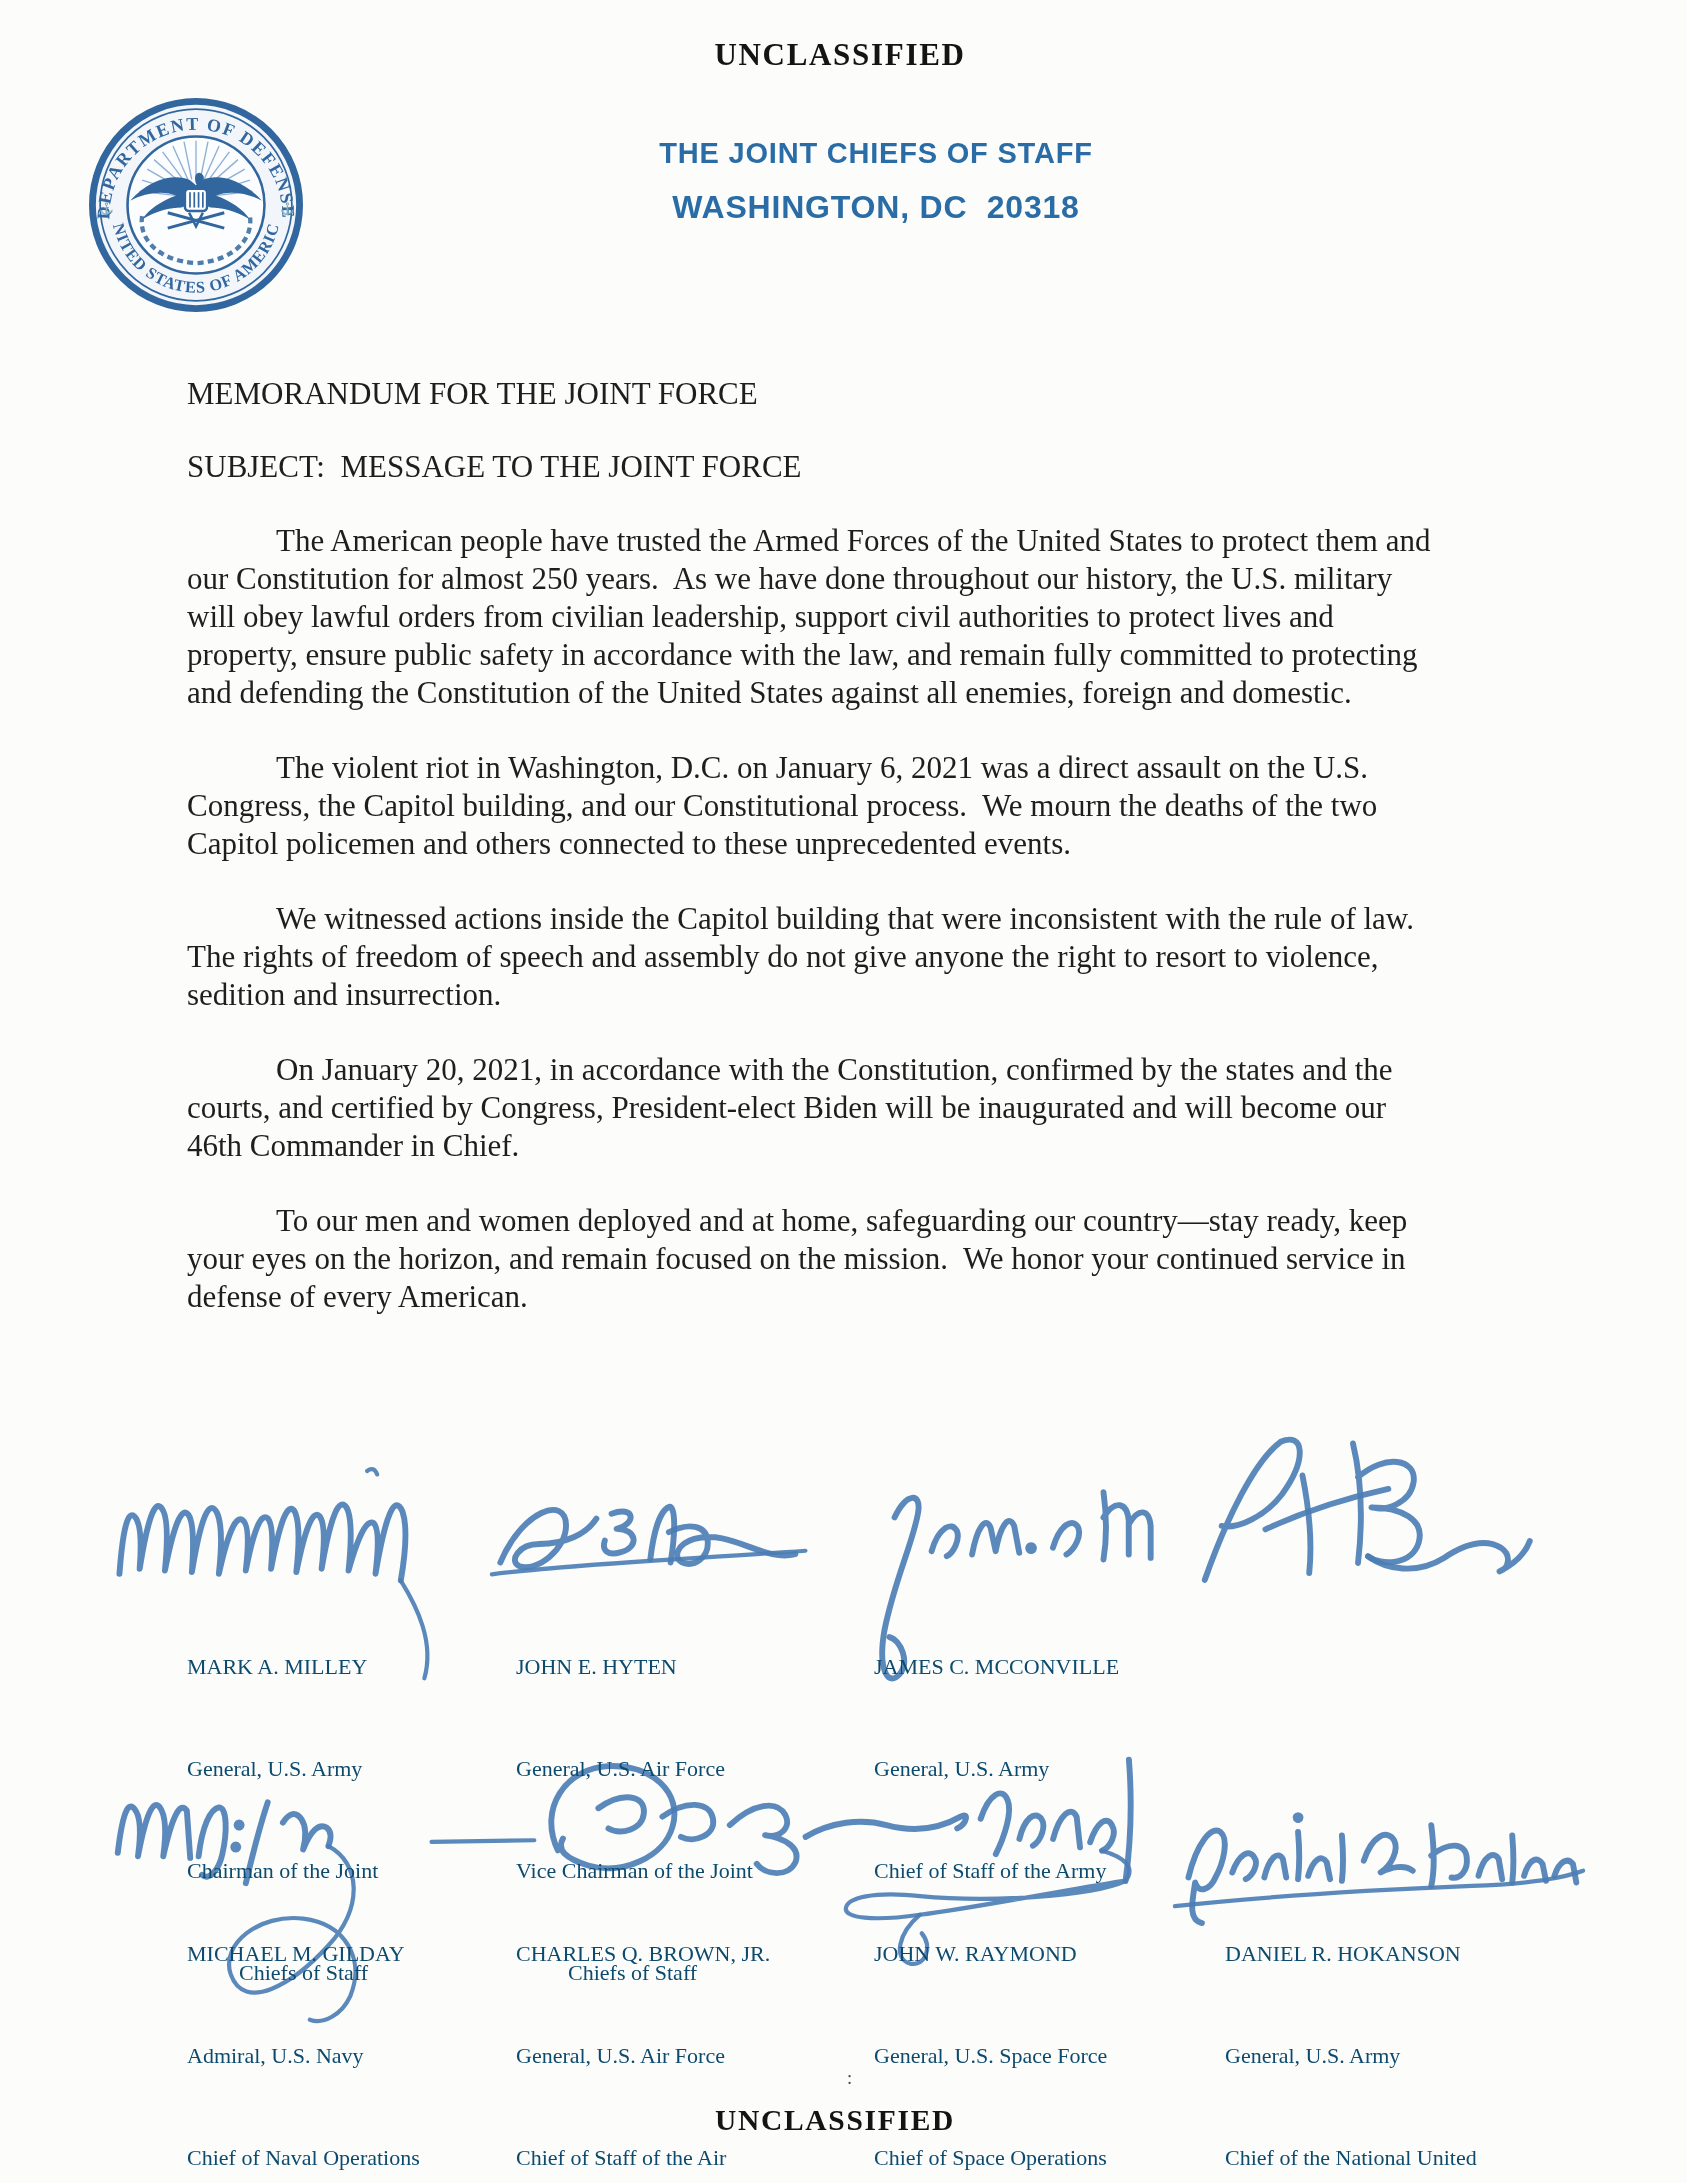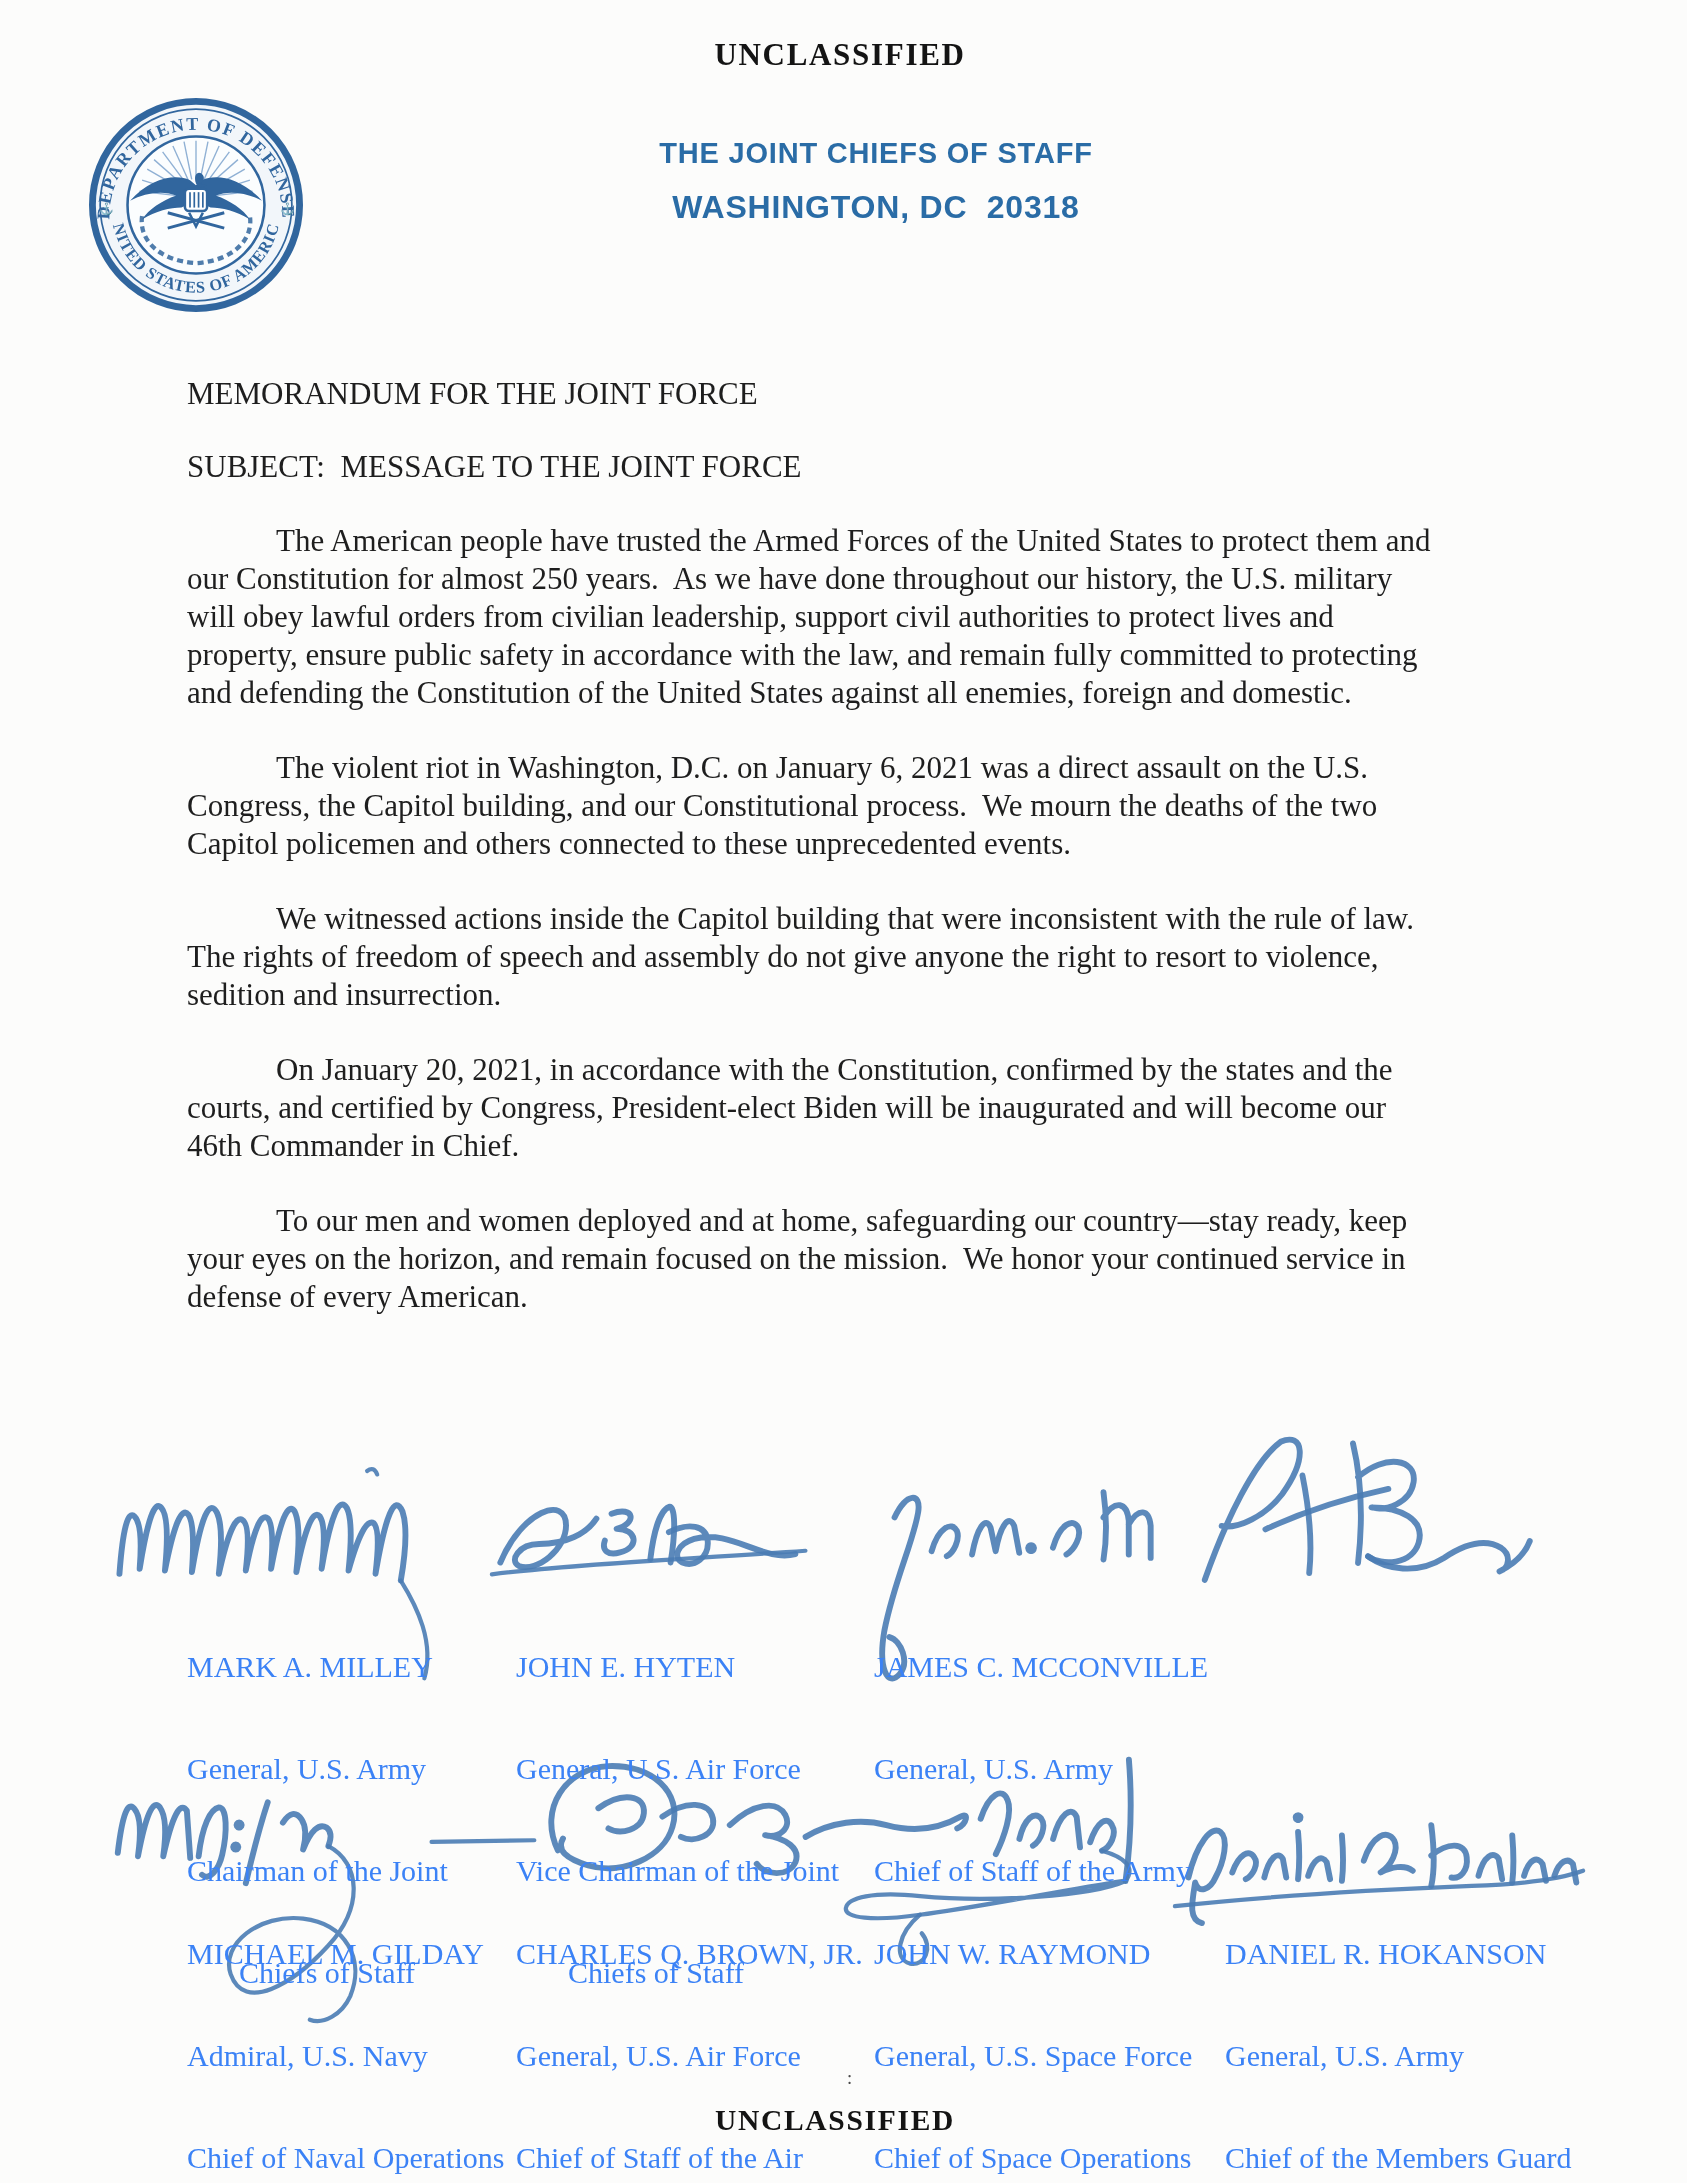--- a/index.html
+++ b/index.html
@@ -24,21 +24,21 @@
 
   .seal { position:absolute; left:89px; top:98px; width:214px; height:214px; }
   .seal .ringtext { font-family:"Liberation Serif", serif; font-weight:bold; fill:#31669e; }
 
   .body-block { position:absolute; left:187px; top:375px; width:1384px; font-size:31px; }
   .hline   { white-space:pre; line-height:38px; }
   .subject { margin-top:35px; }
   .paras   { margin-top:36px; }
   .para    { white-space:pre; text-indent:89px; line-height:38px; margin:0 0 37px 0; }
 
-  .sig-block { position:absolute; font-size:30px; line-height:34px; white-space:pre; color:#3b82f6; }
+  .sig-block { position:absolute; font-size:22px; line-height:34px; white-space:pre; color:#0c4a6e; }
   .sig-block .indent { padding-left:52px; }
   .sig-line:empty { display:none; }
 
   .sig-svg { position:absolute; }
   .sig-svg path { fill:none; stroke:#4a7cb4; stroke-width:7; stroke-linecap:round; stroke-linejoin:round; opacity:.9; }
   .sig-svg path.thin { stroke-width:5; }
 
   .artifact { position:absolute; left:847px; top:2067px; font-size:18.6px; color:#4a4a4a; }
 </style>
 </head>
@@ -232,21 +232,21 @@
   </div>
   <div class="sig-block" style="left:874px; top:1869px;">
     <div class="sig-line">JOHN W. RAYMOND</div>
     <div class="sig-line">General, U.S. Space Force</div>
     <div class="sig-line">Chief of Space Operations</div>
     
   </div>
   <div class="sig-block" style="left:1225px; top:1869px;">
     <div class="sig-line">DANIEL R. HOKANSON</div>
     <div class="sig-line">General, U.S. Army</div>
-    <div class="sig-line">Chief of the Members Guard</div>
+    <div class="sig-line">Chief of the National United</div>
     
   </div>
 
   <div class="artifact">:</div>
   <div class="banner bottom">UNCLASSIFIED</div>
 
 </div>
 
 
 </body></html>

